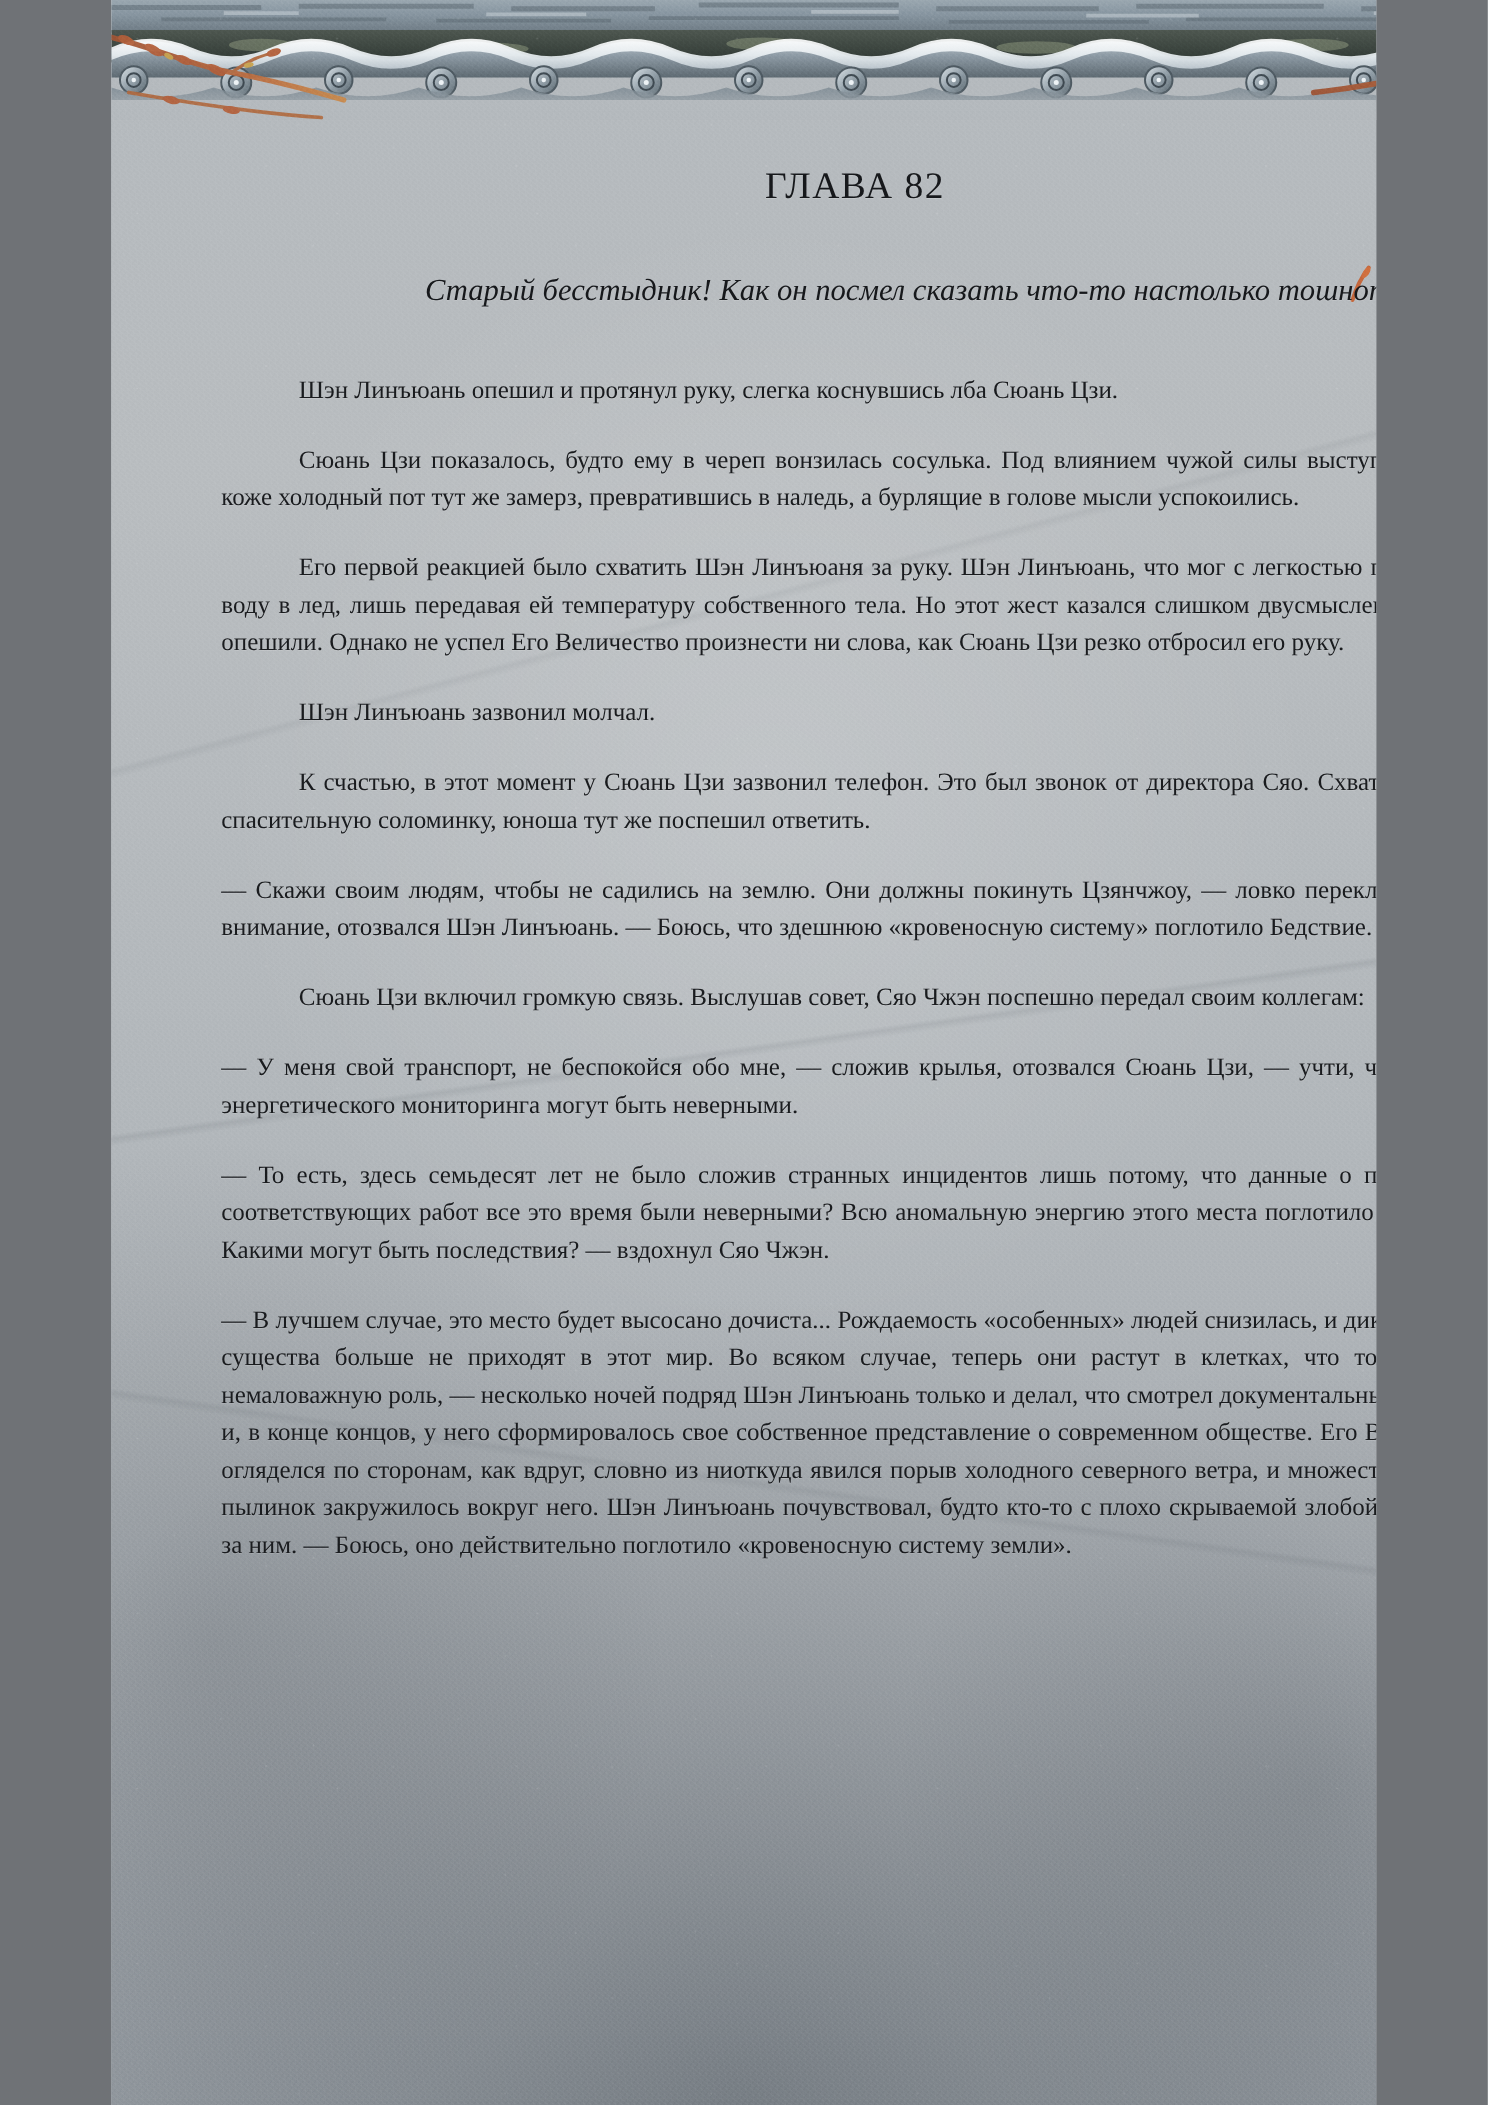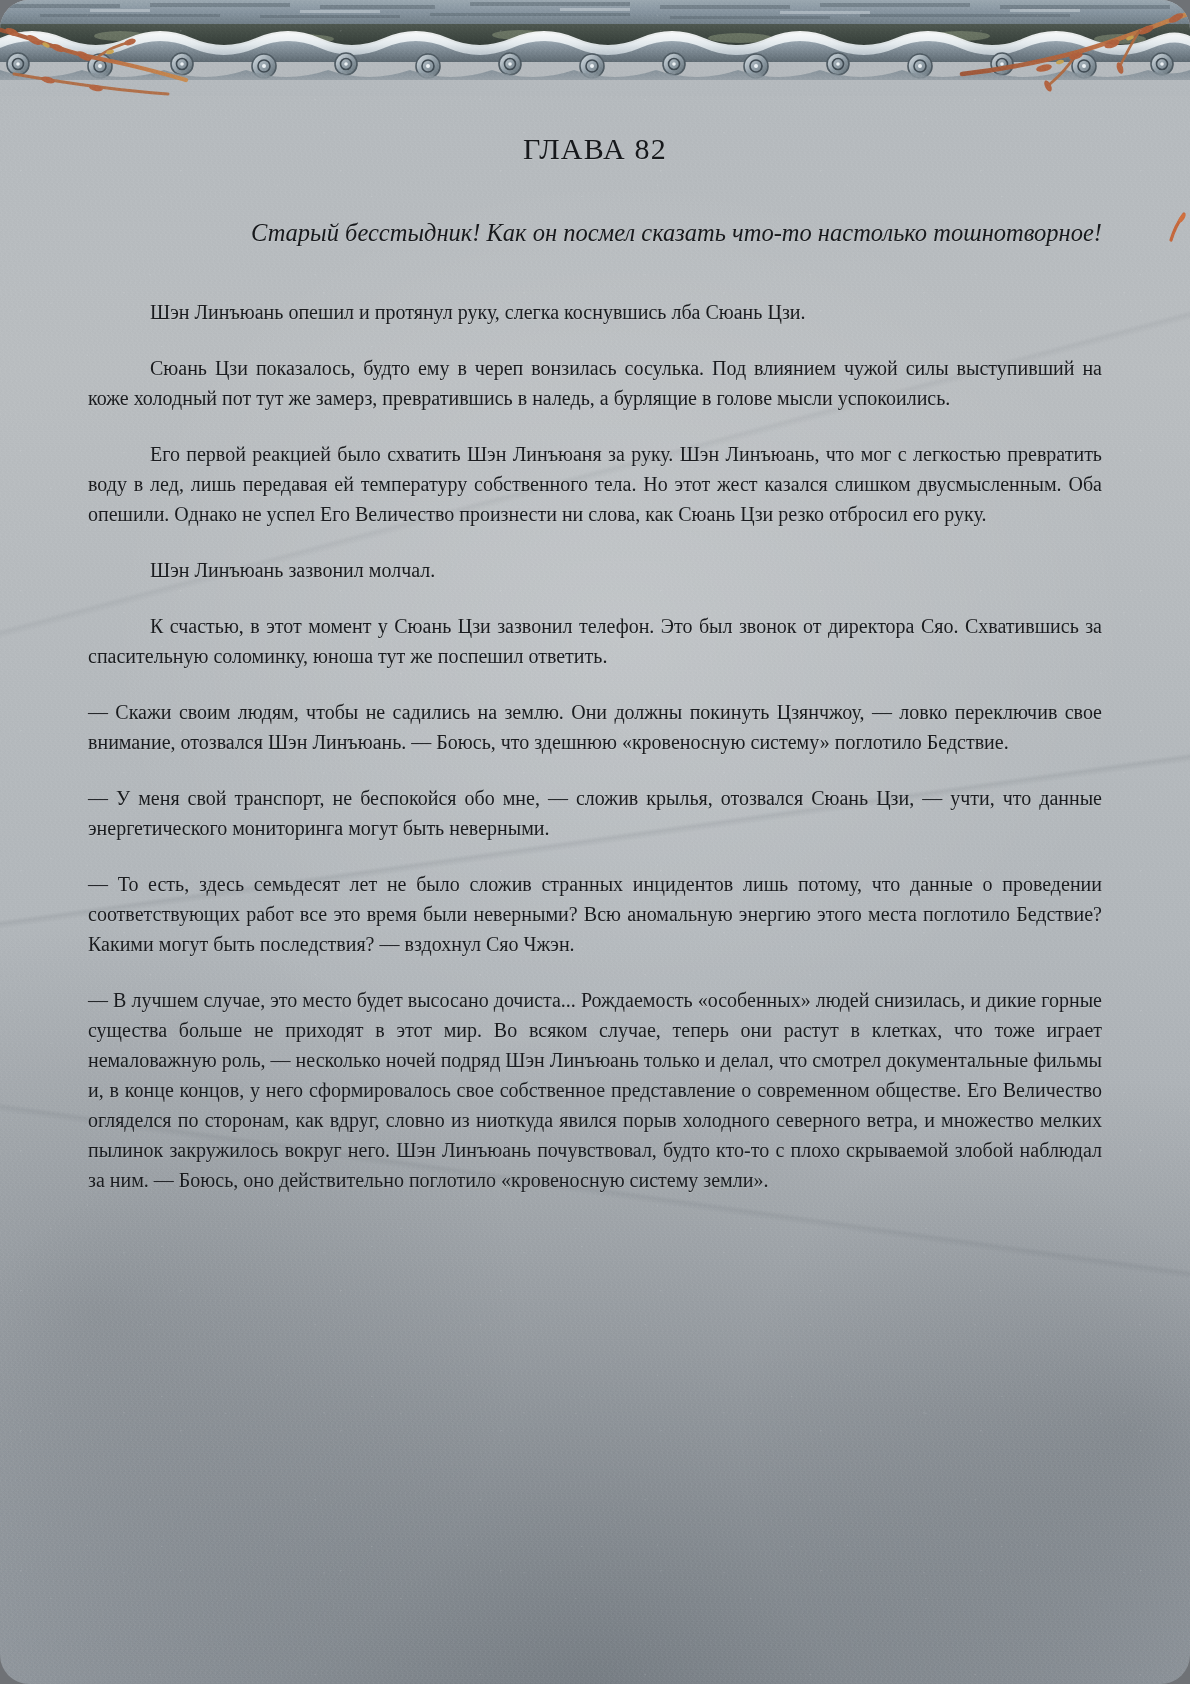--- a/index.html
+++ b/index.html
@@ -5,35 +5,34 @@
 <style>
   html, body {
     margin: 0;
     padding: 0;
     background: #6f7276;
   }
 
   
   .page {
     position: relative;
-    width: 1190px;
+    width: 1012px;
     height: 1684px;
     margin: 0 auto;
     overflow: hidden;
     background-color: #b6bbbe;
     background-image:
       
       radial-gradient(ellipse 70% 45% at 52% 38%, rgba(255,255,255,0.16) 0%, rgba(255,255,255,0.0) 62%),
       radial-gradient(ellipse 120% 70% at 50% 100%, rgba(40,48,55,0.30) 0%, rgba(40,48,55,0.0) 55%),
       radial-gradient(ellipse 60% 40% at 8% 78%, rgba(30,38,46,0.16) 0%, rgba(30,38,46,0) 60%),
       radial-gradient(ellipse 55% 35% at 95% 85%, rgba(30,38,46,0.18) 0%, rgba(30,38,46,0) 60%),
       linear-gradient(180deg, #b4b9bd 0%, #b9bdc0 22%, #b2b7bb 55%, #a7acb1 80%, #9aa0a6 100%);
     font-family: "Liberation Serif", "DejaVu Serif", serif;
     color: #1b1d20;
-    border-radius: 29px;
   }
 
   
   .grain {
     position: absolute;
     inset: 0;
     pointer-events: none;
     opacity: .30;
     background-image:
       repeating-linear-gradient(37deg, rgba(255,255,255,.10) 0 1px, rgba(0,0,0,0) 1px 3px),
@@ -359,20 +358,21 @@
 
     <p class="subtitle">Старый бесстыдник! Как он посмел сказать что-то настолько тошнотворное!</p>
 
     <div class="body-text">
       <p class="para indent">Шэн Линъюань опешил и протянул руку, слегка коснувшись лба Сюань Цзи.</p>
       <p class="para indent">Сюань Цзи показалось, будто ему в череп вонзилась сосулька. Под влиянием чужой силы выступивший на коже холодный пот тут же замерз, превратившись в наледь, а бурлящие в голове мысли успокоились.</p>
       <p class="para indent">Его первой реакцией было схватить Шэн Линъюаня за руку. Шэн Линъюань, что мог с легкостью превратить воду в лед, лишь передавая ей температуру собственного тела. Но этот жест казался слишком двусмысленным. Оба опешили. Однако не успел Его Величество произнести ни слова, как Сюань Цзи резко отбросил его руку.</p>
       <p class="para indent">Шэн Линъюань зазвонил молчал.</p>
       <p class="para indent">К счастью, в этот момент у Сюань Цзи зазвонил телефон. Это был звонок от директора Сяо. Схватившись за спасительную соломинку, юноша тут же поспешил ответить.</p>
       <p class="para noindent">— Скажи своим людям, чтобы не садились на землю. Они должны покинуть Цзянчжоу, — ловко переключив свое внимание, отозвался Шэн Линъюань. — Боюсь, что здешнюю «кровеносную систему» поглотило Бедствие.</p>
+      <p class="para indent">Сюань Цзи включил громкую связь. Выслушав совет, Сяо Чжэн поспешно передал своим коллегам:</p>
       <p class="para noindent">— У меня свой транспорт, не беспокойся обо мне, — сложив крылья, отозвался Сюань Цзи, — учти, что данные энергетического мониторинга могут быть неверными.</p>
       <p class="para noindent">— То есть, здесь семьдесят лет не было сложив странных инцидентов лишь потому, что данные о проведении соответствующих работ все это время были неверными? Всю аномальную энергию этого места поглотило Бедствие? Какими могут быть последствия? — вздохнул Сяо Чжэн.</p>
       <p class="para noindent">— В лучшем случае, это место будет высосано дочиста... Рождаемость «особенных» людей снизилась, и дикие горные существа больше не приходят в этот мир. Во всяком случае, теперь они растут в клетках, что тоже играет немаловажную роль, — несколько ночей подряд Шэн Линъюань только и делал, что смотрел документальные фильмы и, в конце концов, у него сформировалось свое собственное представление о современном обществе. Его Величество огляделся по сторонам, как вдруг, словно из ниоткуда явился порыв холодного северного ветра, и множество мелких пылинок закружилось вокруг него. Шэн Линъюань почувствовал, будто кто-то с плохо скрываемой злобой наблюдал за ним. — Боюсь, оно действительно поглотило «кровеносную систему земли».</p>
     </div>
   </div>
 
   <div class="grain"></div>
   <div class="grain2"></div>
   <div class="scuffs"></div>
 </div>

